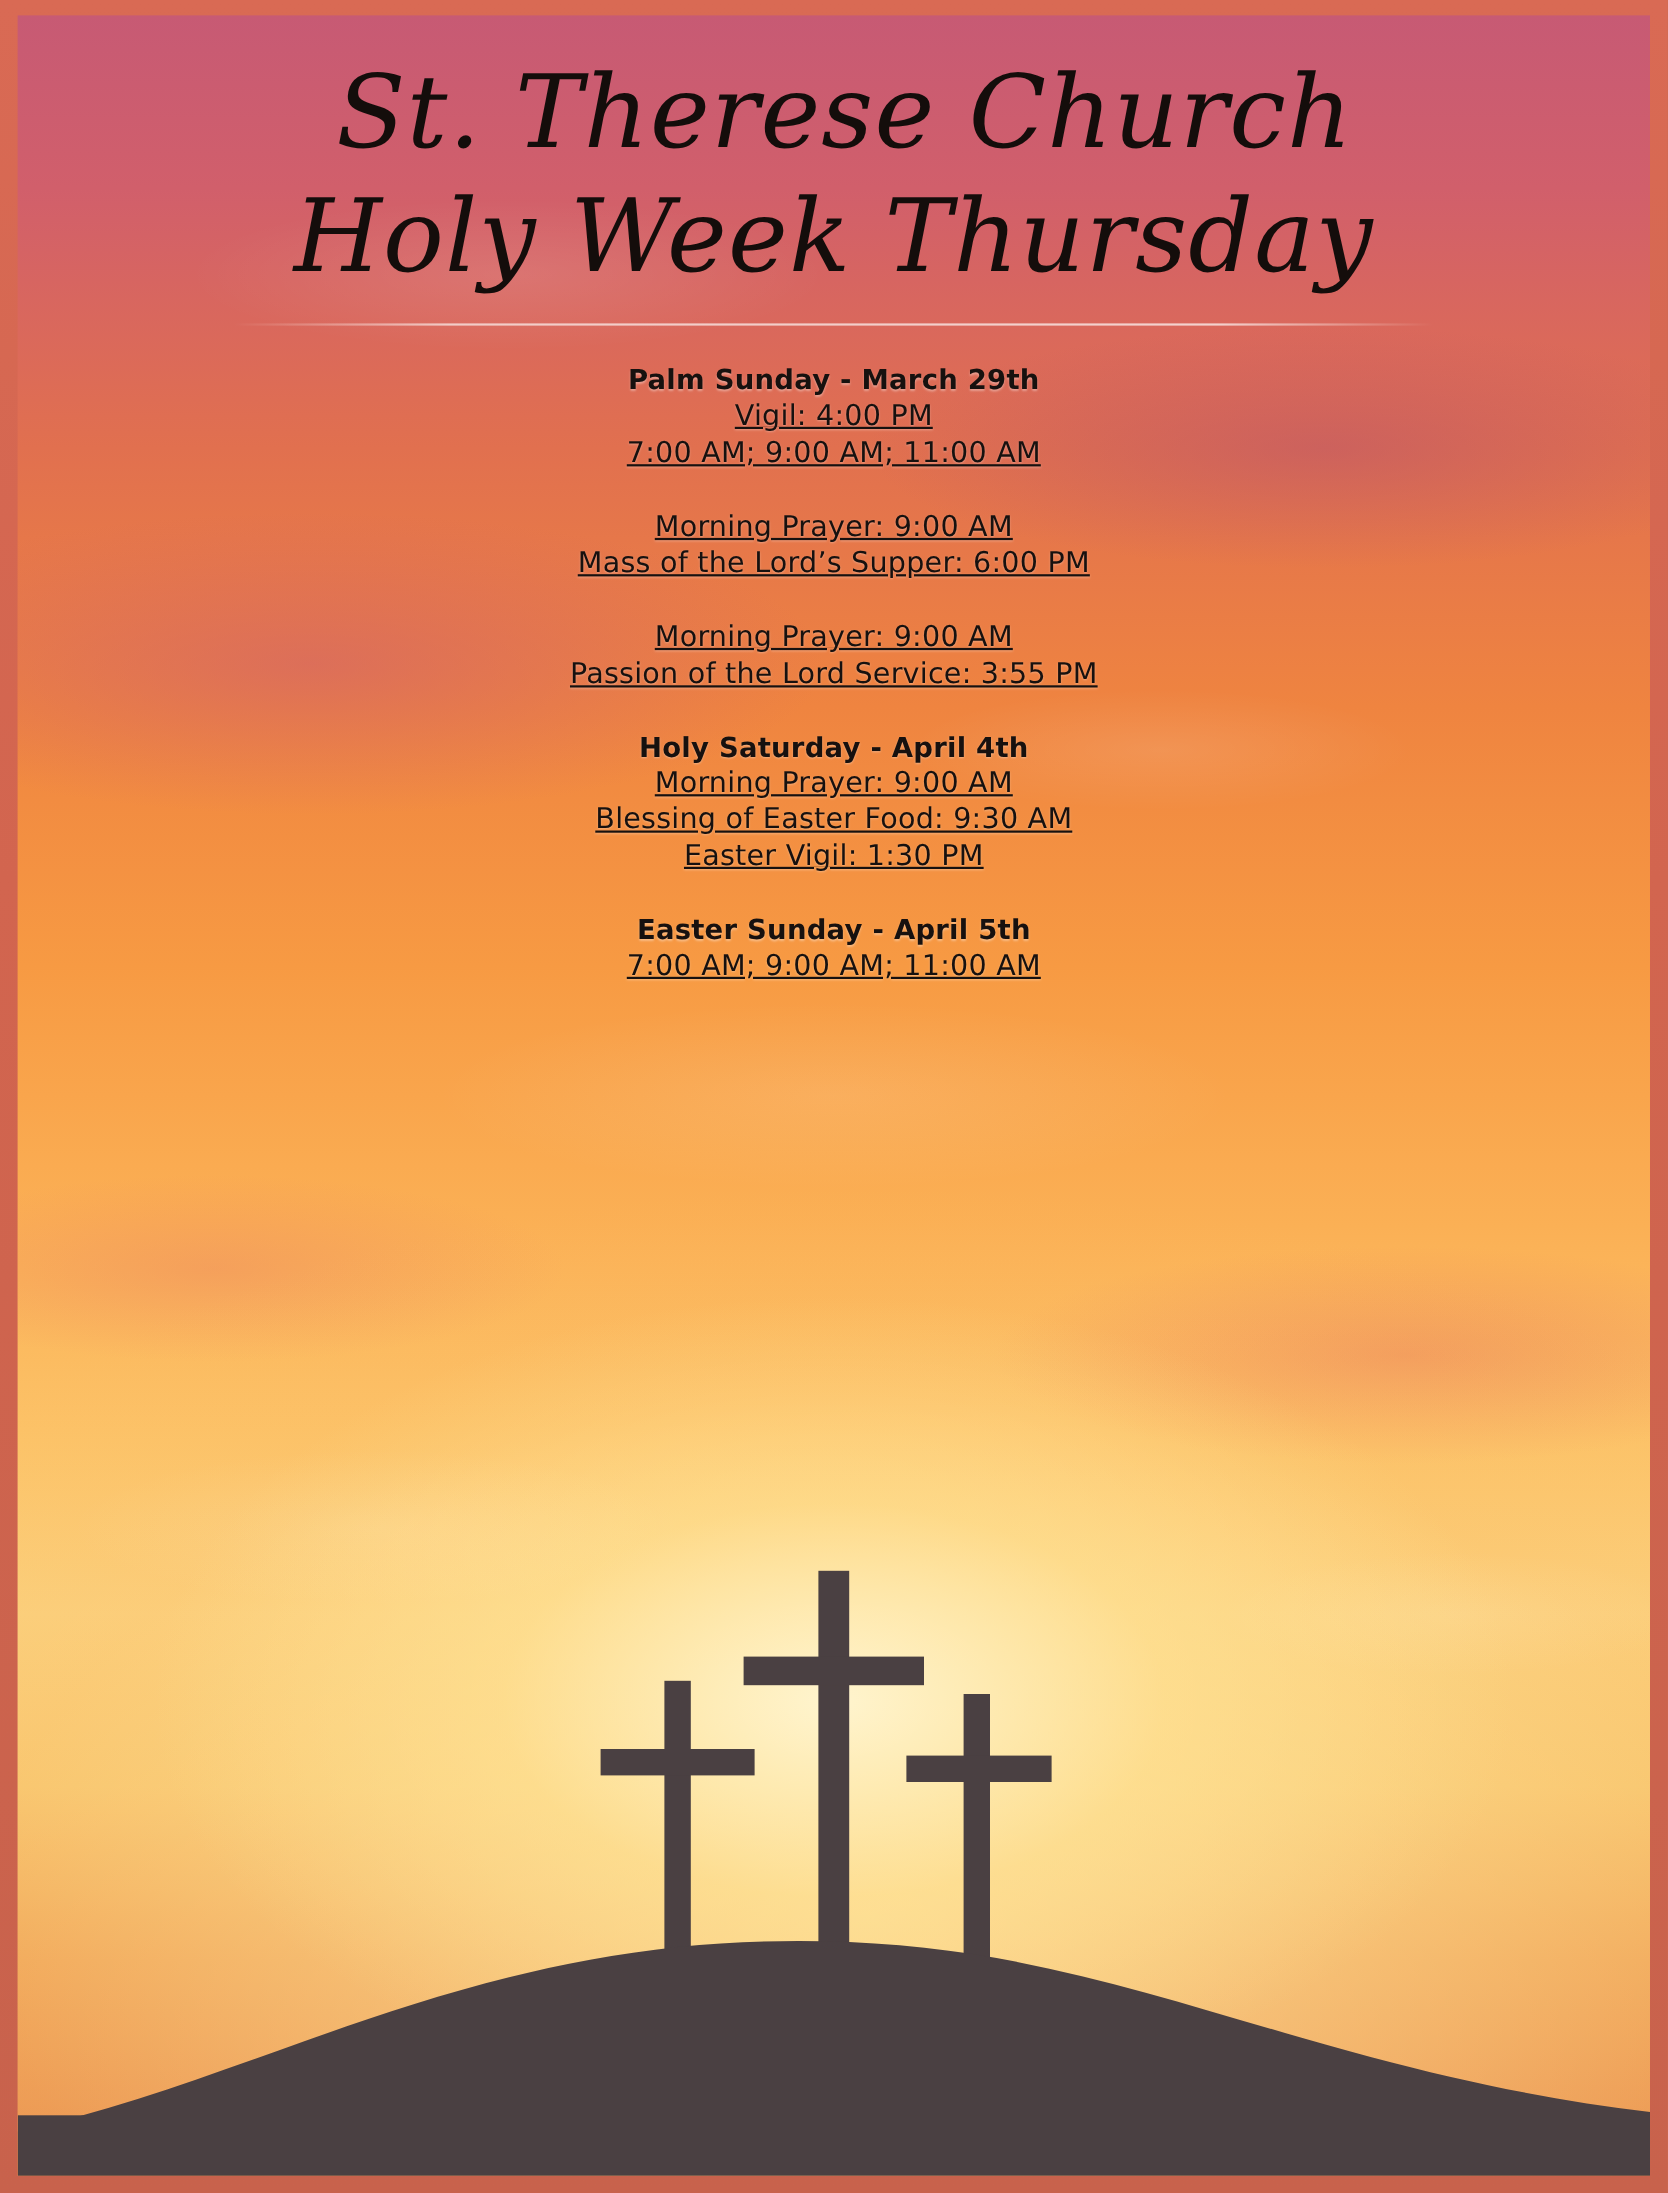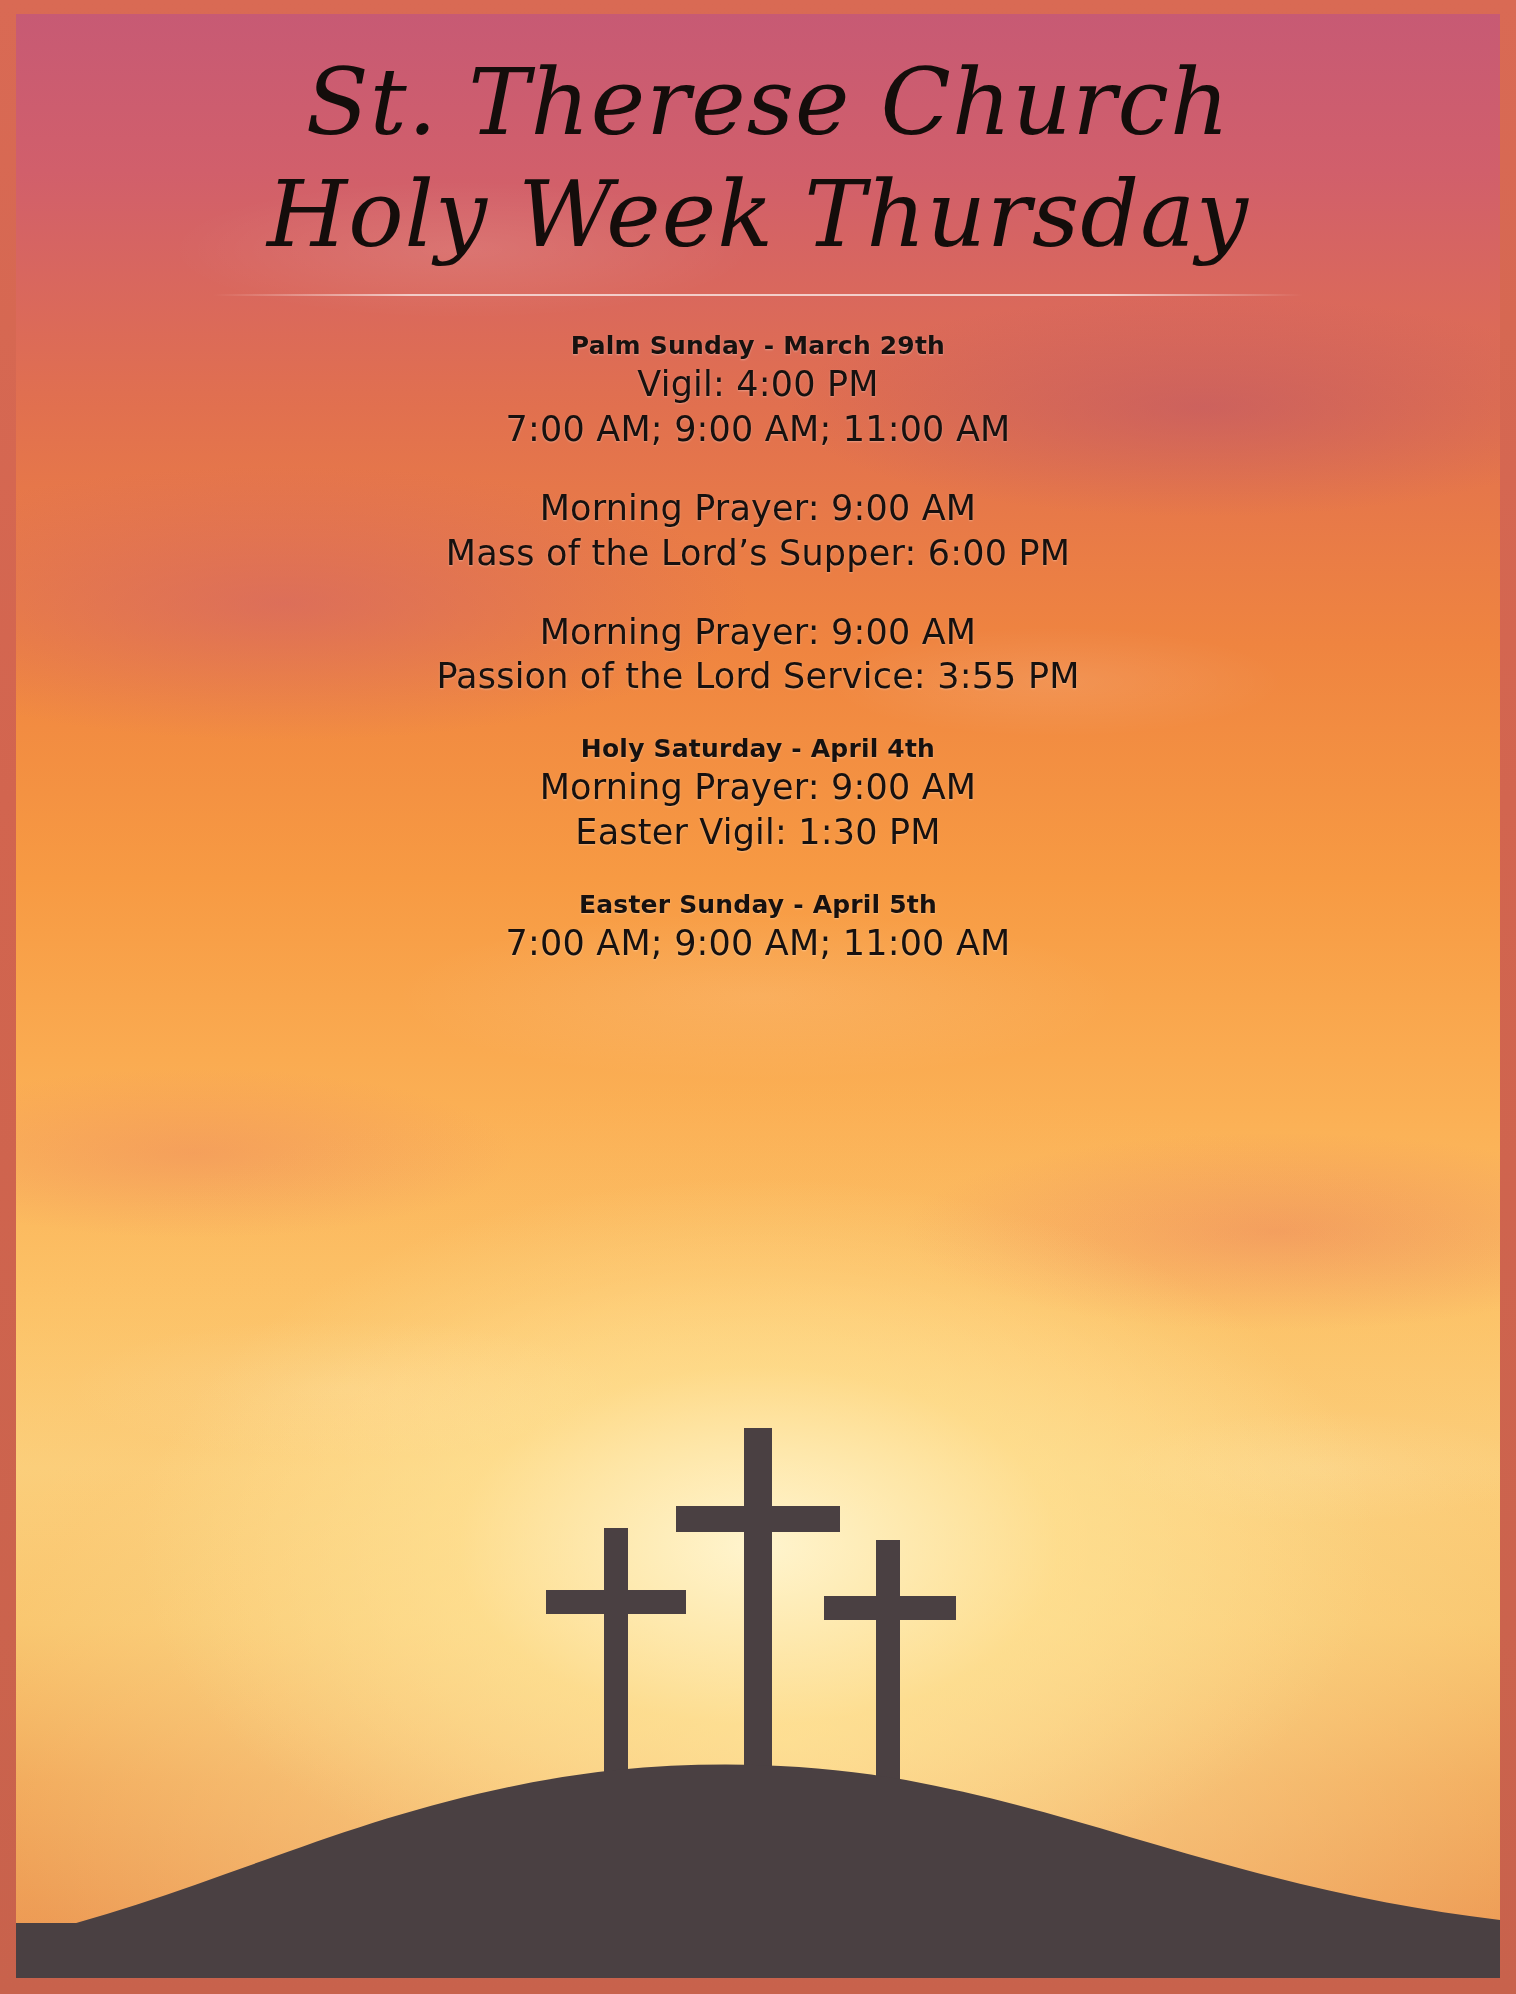--- a/index.html
+++ b/index.html
@@ -105,24 +105,25 @@
     font-family: "DejaVu Sans", sans-serif;
     font-weight: bold;
     font-size: 25px;
     line-height: 1.28;
     letter-spacing: 0.2px;
     text-shadow: 0 1px 2px rgba(255,255,255,0.35);
   }
   .event-detail {
     font-family: "DejaVu Sans", sans-serif;
     font-weight: normal;
-    font-size: 35px;
+    font-size: 26px;
     line-height: 1.28;
     letter-spacing: 0.2px;
     text-shadow: 0 1px 2px rgba(255,255,255,0.30);
+    text-decoration: underline;
   }
 
   
   .silhouette {
     position: absolute;
     left: 0;
     right: 0;
     bottom: 0;
     height: 560px;
     pointer-events: none;
@@ -156,20 +157,21 @@
       </div>
 
       <div class="event">
         <div class="event-detail">Morning Prayer: 9:00 AM</div>
         <div class="event-detail">Passion of the Lord Service: 3:55 PM</div>
       </div>
 
       <div class="event">
         <div class="event-title">Holy Saturday - April 4th</div>
         <div class="event-detail">Morning Prayer: 9:00 AM</div>
+        <div class="event-detail">Blessing of Easter Food: 9:30 AM</div>
         <div class="event-detail">Easter Vigil: 1:30 PM</div>
       </div>
 
       <div class="event">
         <div class="event-title">Easter Sunday - April 5th</div>
         <div class="event-detail">7:00 AM; 9:00 AM; 11:00 AM</div>
       </div>
 
     </div>
 

